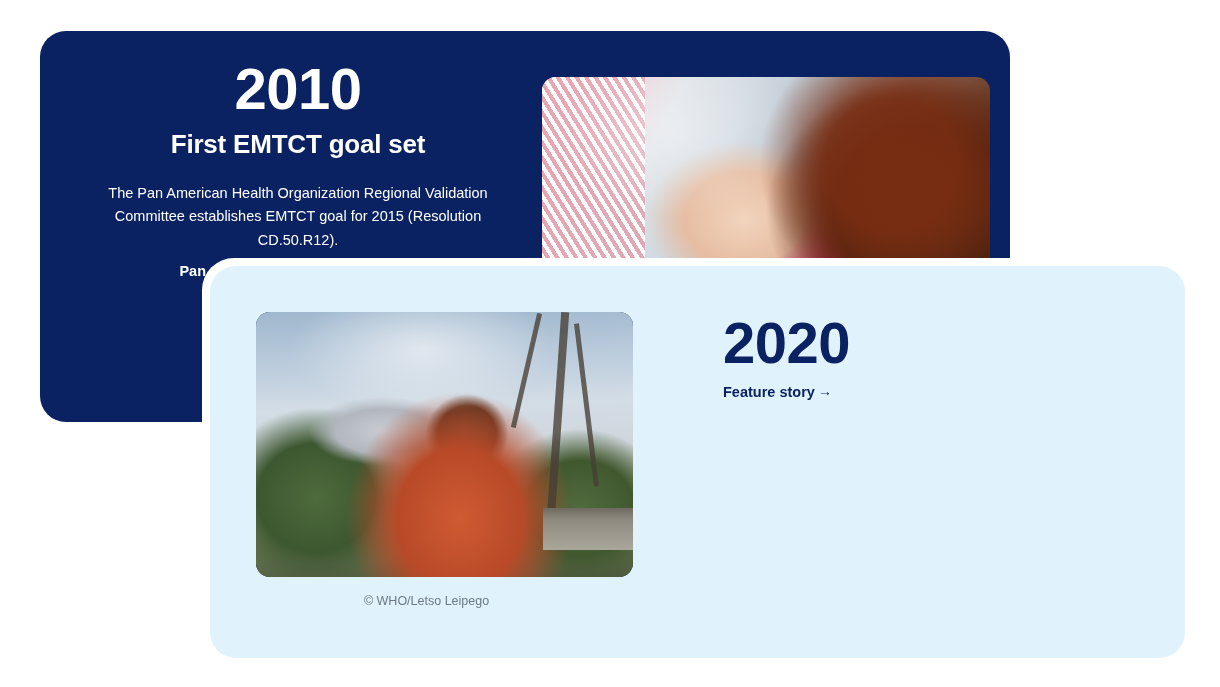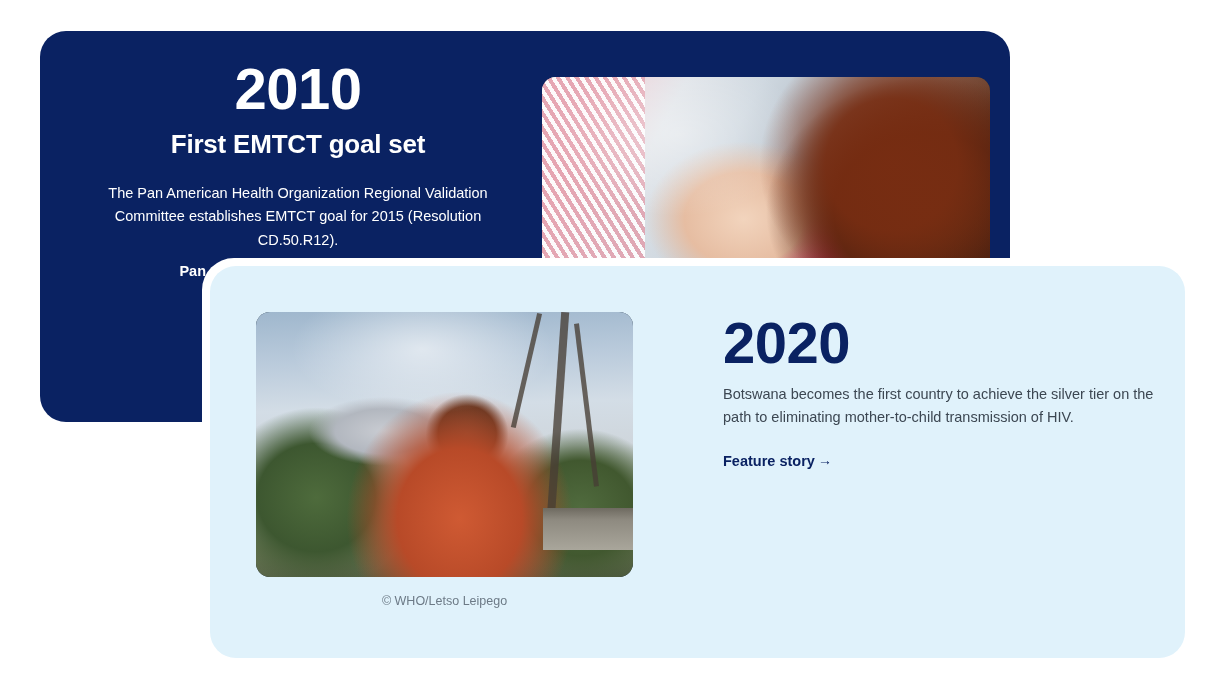--- a/index.html
+++ b/index.html
@@ -119,21 +119,21 @@
 
   .photo-2 {
     left: 46px;
     top: 46px;
     width: 377px;
     height: 265px;
   }
 
   .photo-credit {
     position: absolute;
-    left: 46px;
+    left: 28px;
     top: 327px;
     width: 377px;
     text-align: center;
     font-size: 12.5px;
     color: #6c7a86;
     line-height: 1.3;
   }
 
   .card-light .card-text {
     position: absolute;
@@ -276,20 +276,19 @@
           <div class="branch2"></div>
           <div class="branch3"></div>
           <div class="shed"></div>
         </div>
       </div>
 
       <div class="photo-credit">© WHO/Letso Leipego</div>
 
       <div class="card-text">
         <div class="year-light">2020</div>
-        <div class="body-light">Botswana becomes the first country to achieve the silver tier on the path to eliminating mother-to-child transmission of HIV.</div>
         <a class="link-light" href="#"><span>Feature story</span><span class="arrow-glyph">→</span></a>
       </div>
 
     </div>
   </div>
 
 </div>
 
 </body></html>

